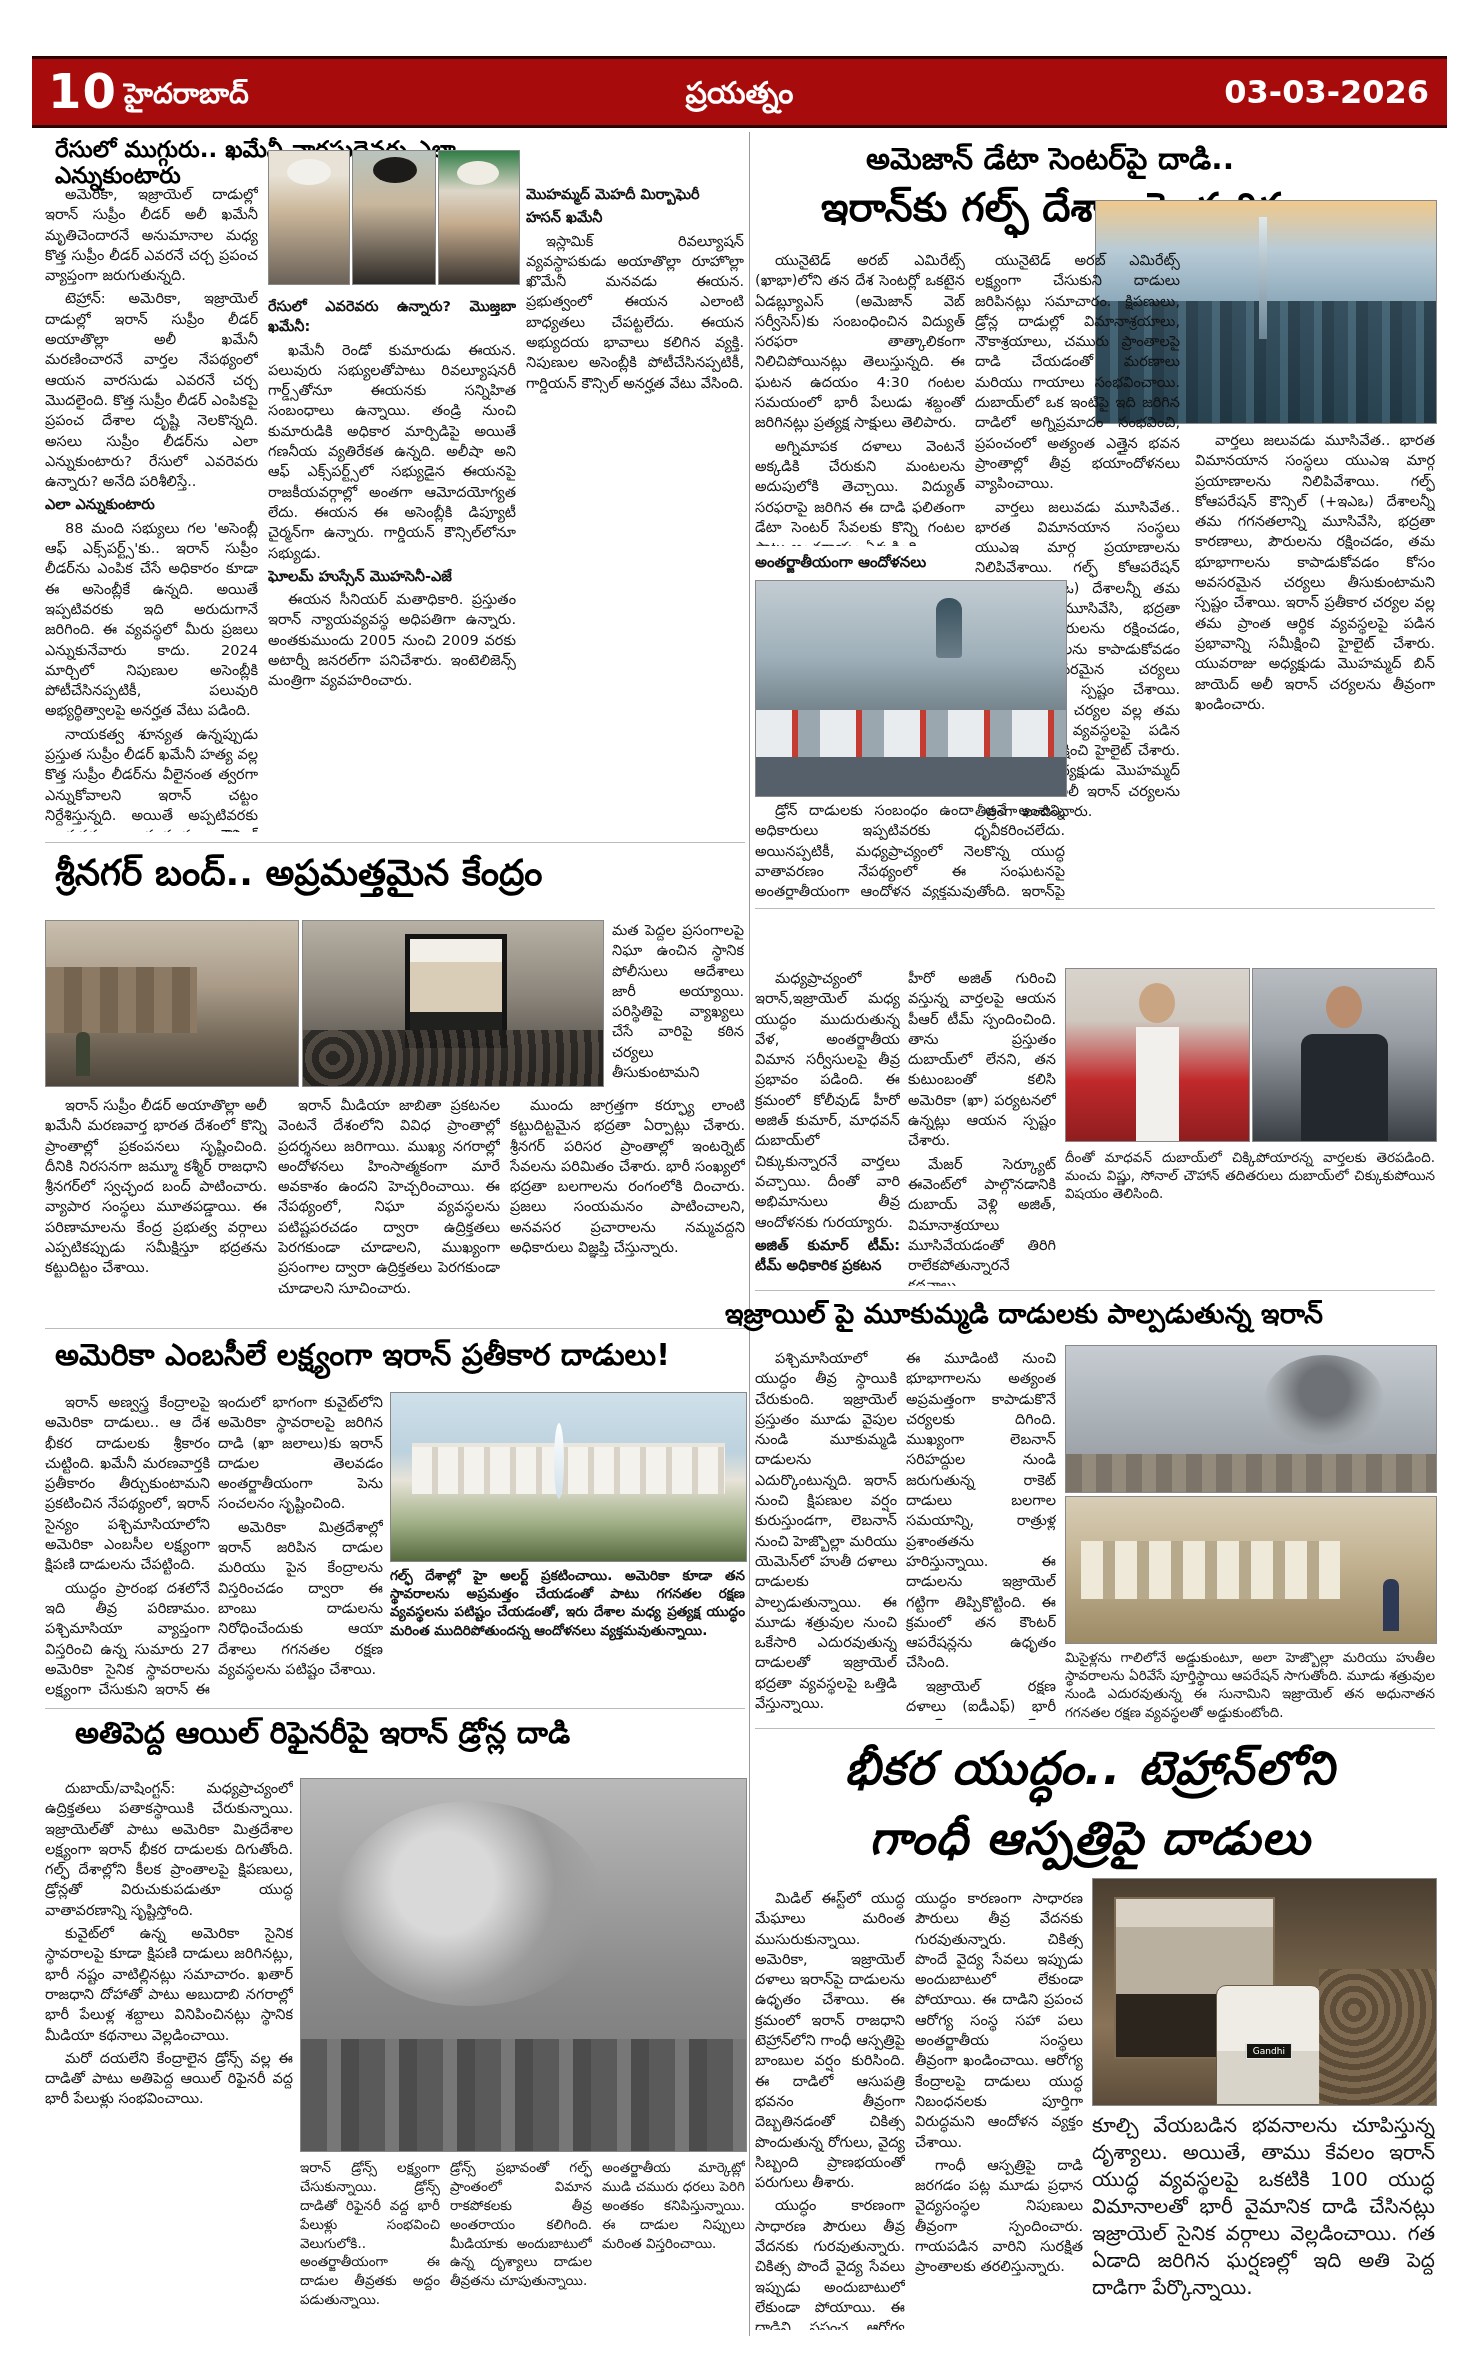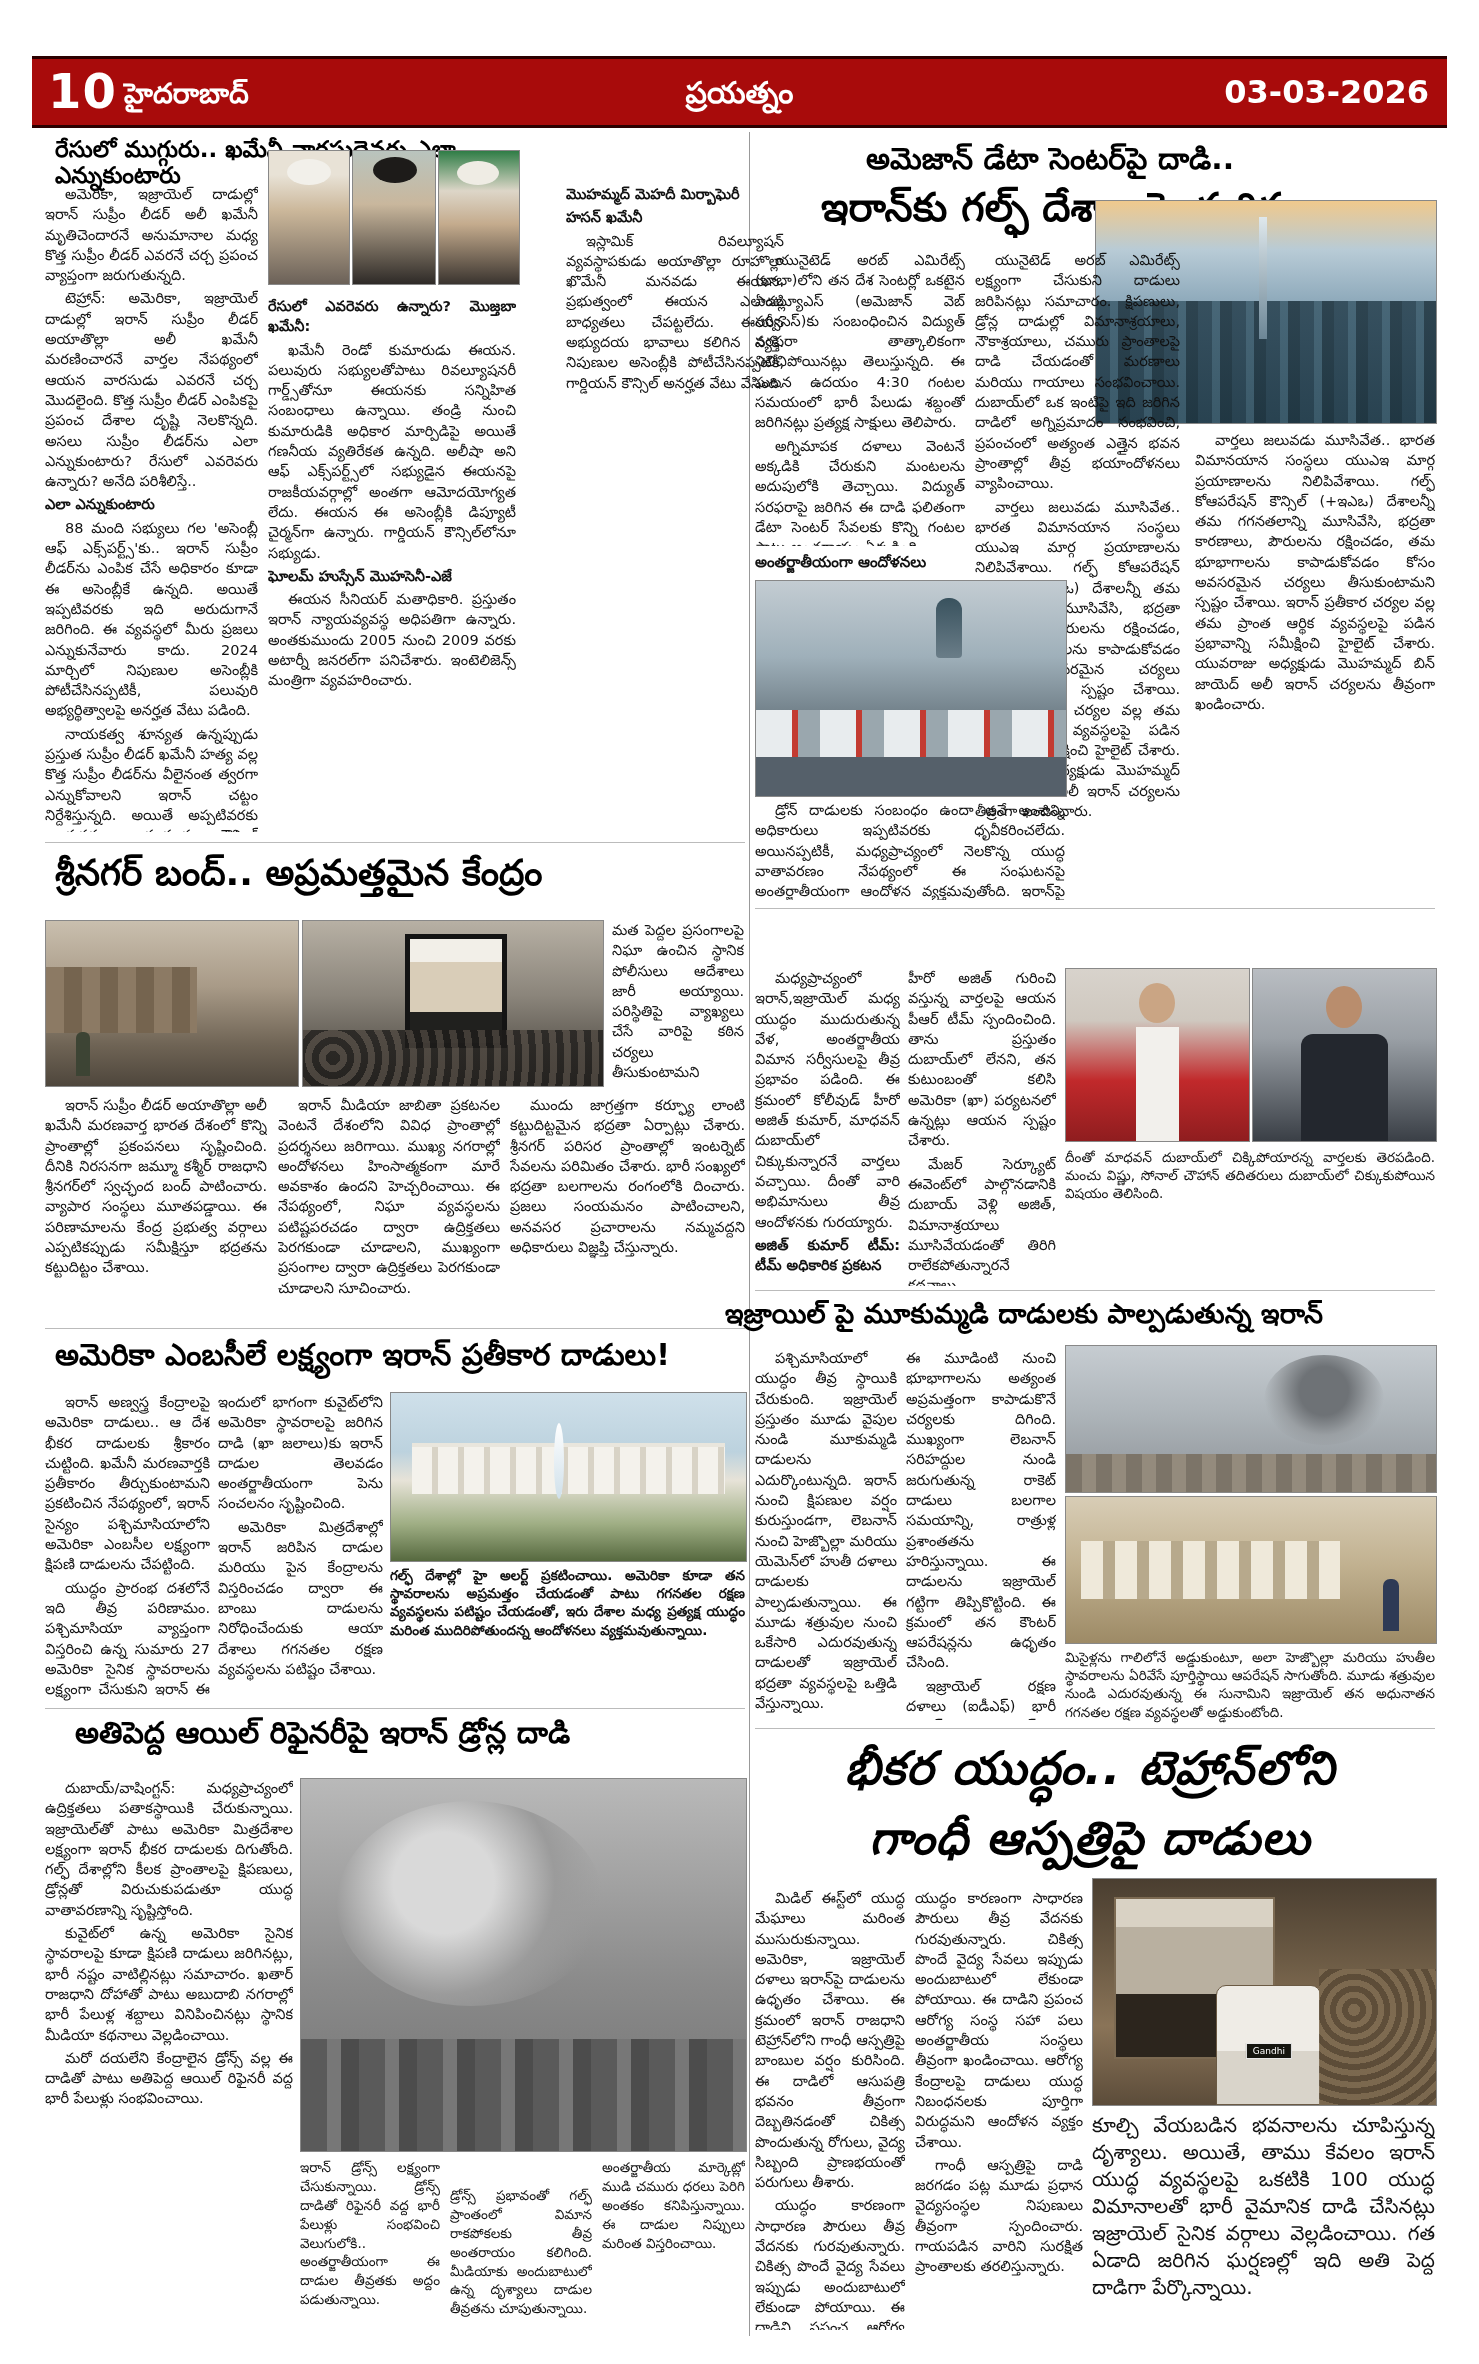--- a/index.html
+++ b/index.html
@@ -66,21 +66,21 @@
 
   </div>
 
   <div class="col" style="left:268px;top:296px;width:248px;height:536px;">
     <p class="sub">రేసులో ఎవరెవరు ఉన్నారు? మొజ్తబా ఖమేనీ:</p>
     <p>ఖమేనీ రెండో కుమారుడు ఈయన. పలువురు సభ్యులతోపాటు రివల్యూషనరీ గార్డ్స్‌తోనూ ఈయనకు సన్నిహిత సంబంధాలు ఉన్నాయి. తండ్రి నుంచి కుమారుడికి అధికార మార్పిడిపై అయితే గణనీయ వ్యతిరేకత ఉన్నది. అలీషా అని ఆఫ్ ఎక్స్‌పర్ట్స్‌లో సభ్యుడైన ఈయనపై రాజకీయవర్గాల్లో అంతగా ఆమోదయోగ్యత లేదు. ఈయన ఈ అసెంబ్లీకి డిప్యూటీ చైర్మన్‌గా ఉన్నారు. గార్డియన్ కౌన్సిల్‌లోనూ సభ్యుడు.</p>
     <p class="sub">ఘోలమ్ హుస్సేన్ మొహసెనీ-ఎజే</p>
     <p>ఈయన సీనియర్ మతాధికారి. ప్రస్తుతం ఇరాన్ న్యాయవ్యవస్థ అధిపతిగా ఉన్నారు. అంతకుముందు 2005 నుంచి 2009 వరకు అటార్నీ జనరల్‌గా పనిచేశారు. ఇంటెలిజెన్స్ మంత్రిగా వ్యవహరించారు.</p>
   </div>
 
-  <div class="col" style="left:526px;top:184px;width:218px;height:648px;margin-left:40px;">
+  <div class="col" style="left:526px;top:184px;width:218px;height:648px;">
     <p class="sub">మొహమ్మద్ మెహదీ మిర్బాఘెరీ</p>
     <p class="sub">హసన్ ఖమేనీ</p>
     <p>ఇస్లామిక్ రివల్యూషన్ వ్యవస్థాపకుడు అయాతొల్లా రూహొల్లా ఖొమేనీ మనవడు ఈయన. ప్రభుత్వంలో ఈయన ఎలాంటి బాధ్యతలు చేపట్టలేదు. ఈయన అభ్యుదయ భావాలు కలిగిన వ్యక్తి. నిపుణుల అసెంబ్లీకి పోటీచేసినప్పటికీ, గార్డియన్ కౌన్సిల్ అనర్హత వేటు వేసింది.</p>
   </div>
 
   <div class="hl" style="left:790px;top:142px;width:520px;text-align:center;font-size:30px;">అమెజాన్ డేటా సెంటర్‌పై దాడి..</div>
   <div class="hl" style="left:760px;top:184px;width:580px;text-align:center;font-size:40px;">ఇరాన్‌కు గల్ఫ్ దేశాల హెచ్చరిక</div>
 
   <div class="photo" style="left:1095px;top:200px;width:340px;height:222px;background:
        linear-gradient(180deg,#f0c98c 0%,#b8cbd6 22%,#7d9cb0 55%,#31505f 100%);">
@@ -227,21 +227,21 @@
        linear-gradient(180deg,#b9b9b9 0%,#a0a0a0 30%,#8a8a8a 55%,#6f6f6f 100%);">
     <div style="position:absolute;left:8%;top:6%;width:60%;height:55%;
          background:radial-gradient(circle at 40% 40%,#d9d9d9 0 25%,#9b9b9b 55%,transparent 78%);border-radius:50%;"></div>
     <div style="position:absolute;left:0;bottom:0;width:100%;height:30%;
          background:repeating-linear-gradient(90deg,#5a5a5a 0 26px,#777 26px 40px,#4c4c4c 40px 58px);"></div>
   </div>
 
   <div class="col" style="left:300px;top:2158px;width:140px;height:168px;font-size:13.5px;">
     <p style="text-indent:0;">ఇరాన్ డ్రోన్స్ లక్ష్యంగా చేసుకున్నాయి. డ్రోన్స్ దాడితో రిఫైనరీ వద్ద భారీ పేలుళ్లు సంభవించి వెలుగులోకి.. అంతర్జాతీయంగా ఈ దాడుల తీవ్రతకు అద్దం పడుతున్నాయి.</p>
   </div>
-  <div class="col" style="left:450px;top:2158px;width:142px;height:168px;font-size:13.5px;margin-top:28px;">
+  <div class="col" style="left:450px;top:2158px;width:142px;height:168px;font-size:13.5px;">
     <p style="text-indent:0;">డ్రోన్స్ ప్రభావంతో గల్ఫ్ ప్రాంతంలో విమాన రాకపోకలకు తీవ్ర అంతరాయం కలిగింది. మీడియాకు అందుబాటులో ఉన్న దృశ్యాలు దాడుల తీవ్రతను చూపుతున్నాయి.</p>
   </div>
   <div class="col" style="left:602px;top:2158px;width:143px;height:168px;font-size:13.5px;">
     <p style="text-indent:0;">అంతర్జాతీయ మార్కెట్లో ముడి చమురు ధరలు పెరిగి అంతకం కనిపిస్తున్నాయి. ఈ దాడుల నిప్పులు మరింత విస్తరించాయి.</p>
   </div>
 
   <div class="hl" style="left:740px;top:1742px;width:700px;text-align:center;font-size:46px;font-style:italic;font-weight:900;letter-spacing:1px;">భీకర యుద్ధం.. టెహ్రాన్‌లోని</div>
   <div class="hl" style="left:760px;top:1812px;width:660px;text-align:center;font-size:46px;font-style:italic;font-weight:900;letter-spacing:1px;">గాంధీ ఆస్పత్రిపై దాడులు</div>
 
   <div class="col" style="left:755px;top:1888px;width:150px;height:442px;">

